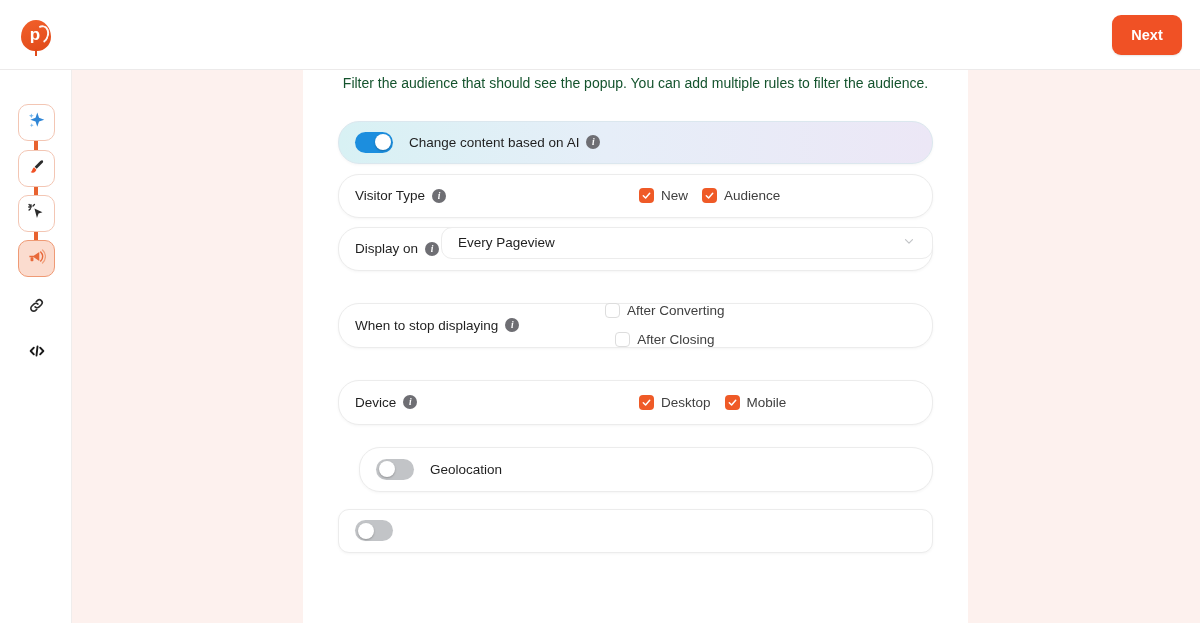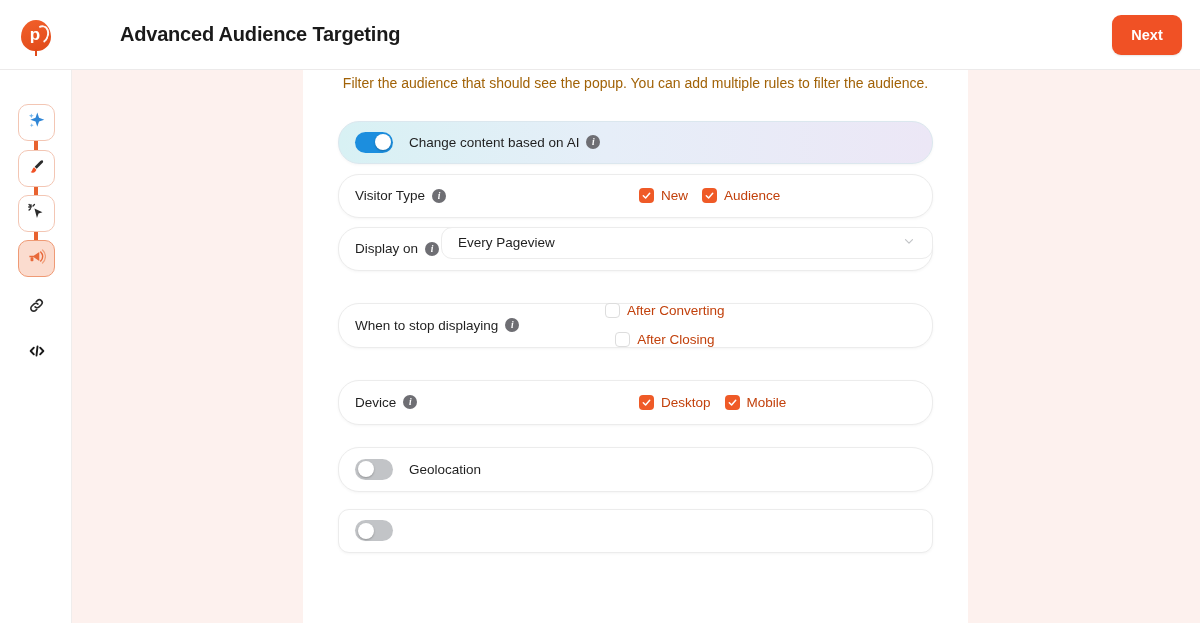--- a/index.html
+++ b/index.html
@@ -108,21 +108,21 @@
     position: absolute; left: 303px; top: 58px; width: 665px; height: 565px;
     background: #ffffff;
     overflow: hidden;
   }
 
   .canvas h1 {
     font-size: 25px; font-weight: 700; color: #111111;
     text-align: center; margin-top: 19px; letter-spacing: -0.3px;
   }
   .canvas .subtitle {
-    font-size: 14px; color: #a16207; text-align: center;
+    font-size: 14px; color: #14532d; text-align: center;
     margin-top: 16px; line-height: 1.4;
     padding: 0 20px;
   }
 
   .rows { margin-top: 27px; padding: 0 35px; }
 
   .row {
     position: relative;
     background: #ffffff;
     border: 1px solid #ececec;
@@ -183,21 +183,21 @@
     position: absolute; display: flex; align-items: center; gap: 14px;
   }
   .check-item { display: flex; align-items: center; gap: 7px; cursor: pointer; }
   .cb {
     width: 15px; height: 15px; border-radius: 4px;
     display: flex; align-items: center; justify-content: center; flex: 0 0 auto;
   }
   .cb.on  { background: #ef5a27; }
   .cb.off { background: #ffffff; border: 1.2px solid #dddddd; }
   .cb.on svg { display: block; }
-  .cb-label { font-size: 13.5px; color: #c2410c; white-space: nowrap; }
+  .cb-label { font-size: 13.5px; color: #404040; white-space: nowrap; }
 
   
   .dd-wrap {
     position: absolute; left: 102px; top: -1px; right: -1px; height: 32px;
     border: 1px solid #ececec; border-radius: 11px;
     background: #ffffff;
     display: flex; align-items: center; justify-content: space-between;
     padding: 0 16px;
     cursor: pointer;
   }
@@ -217,21 +217,20 @@
 
   <div class="topbar">
     <div class="logo-wrap">
       <div class="logo">
         <div class="balloon">
           <span class="pletter">p</span>
           <span class="ring"></span>
         </div>
       </div>
     </div>
-    <div class="page-title">Advanced Audience Targeting</div>
     <button class="next-btn">Next</button>
   </div>
 
   <div class="rail">
     <div class="rail-track"></div>
 
     <div class="rail-item r1">
       <span>
         <svg width="19" height="19" viewBox="0 0 24 24">
           <path d="M13 2 L15.2 8.6 L21.8 11 L15.2 13.4 L13 20 L10.8 13.4 L4.2 11 L10.8 8.6 Z" fill="#2f86d6"></path>
@@ -394,21 +393,21 @@
             <span class="cb on">
               <svg width="11" height="11" viewBox="0 0 24 24">
                   <polyline points="5,12.5 10,17.5 19,7" fill="none" stroke="#fff" stroke-width="3.2" stroke-linecap="round" stroke-linejoin="round"></polyline>
                 </svg>
             </span>
             <span class="cb-label">Mobile</span>
           </label>
         </div>
       </div>
 
-      <div class="row tall" style="margin-top:22px;">
+      <div class="row tall" style="margin-top:22px;margin-left:21px;">
         <div class="toggle-row-inner">
           <div class="toggle off">
             <div class="knob"></div>
           </div>
           <span class="toggle-text">Geolocation</span>
         </div>
       </div>
 
 
       <div class="partial-row" style="margin-top:17px;">

